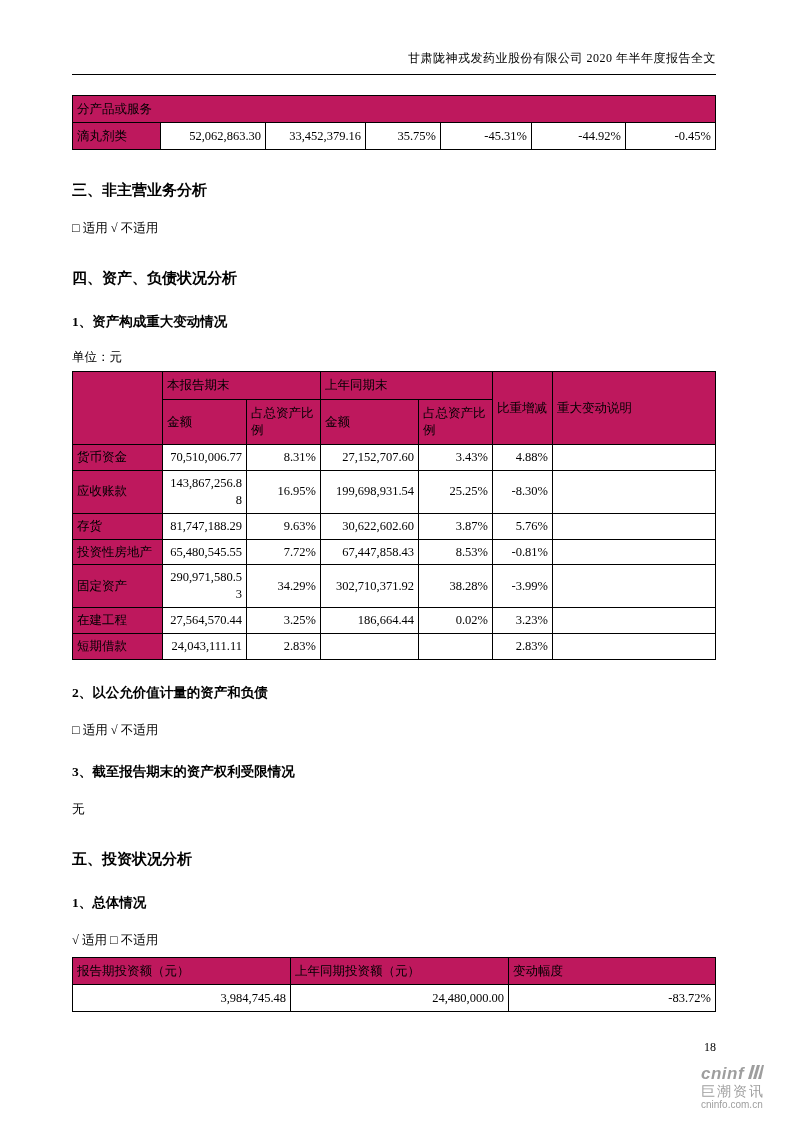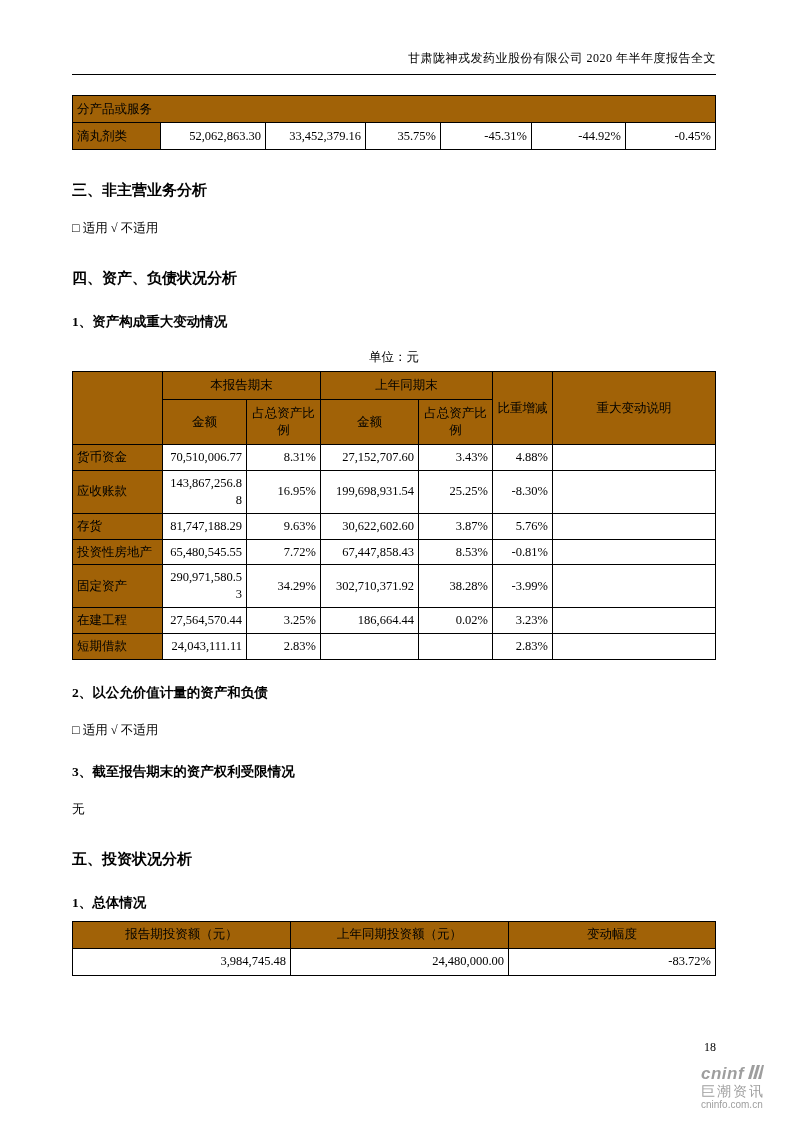--- a/index.html
+++ b/index.html
@@ -29,24 +29,24 @@
     table-layout:fixed;
     font-size:12.5px;
   }
   table.tbl td {
     border:1px solid #000;
     padding:4px 4px;
     vertical-align:middle;
     line-height:1.35;
     overflow:hidden;
   }
-  .gray { background:#a16207; }
+  .gray { background:#be185d; }
   .label { text-align:left; }
   .num { text-align:right; word-break:break-all; }
-  .center { text-align:center; }
+  .center { text-align:left; }
   .expl { text-align:left; }
   
   .product { margin-top:20px; }
   .product td { height:27px; }
   
   h2.sec {
     font-size:15px;
     font-weight:bold;
     margin:30px 0 0 0;
     line-height:1.4;
@@ -57,21 +57,21 @@
     margin:24px 0 0 0;
     line-height:1.4;
   }
   p.applicable, p.plain {
     font-size:12.5px;
     margin:19px 0 0 0;
     line-height:1.4;
   }
   .unit {
     font-size:12.5px;
-    text-align:center;
+    text-align:left;
     margin:18px 0 5px 0;
   }
   
   .assets td { padding:6px 4px; }
   .assets .hcell { padding:5px 4px; }
   
   .invest { margin-top:8px; }
   .invest td { height:27px; }
   
   .page-number {
@@ -230,20 +230,21 @@
   </table>
 
   <h3 class="sub">2、以公允价值计量的资产和负债</h3>
   <p class="applicable">□ 适用 √ 不适用</p>
 
   <h3 class="sub">3、截至报告期末的资产权利受限情况</h3>
   <p class="plain">无</p>
 
   <h2 class="sec">五、投资状况分析</h2>
   <h3 class="sub">1、总体情况</h3>
+  <p class="applicable">√ 适用 □ 不适用</p>
 
   <table class="tbl invest">
     <colgroup>
       <col style="width:218px">
         <col style="width:218px">
         <col>
     </colgroup>
     <tbody>
       <tr>
         <td class="gray center">报告期投资额（元）</td>

